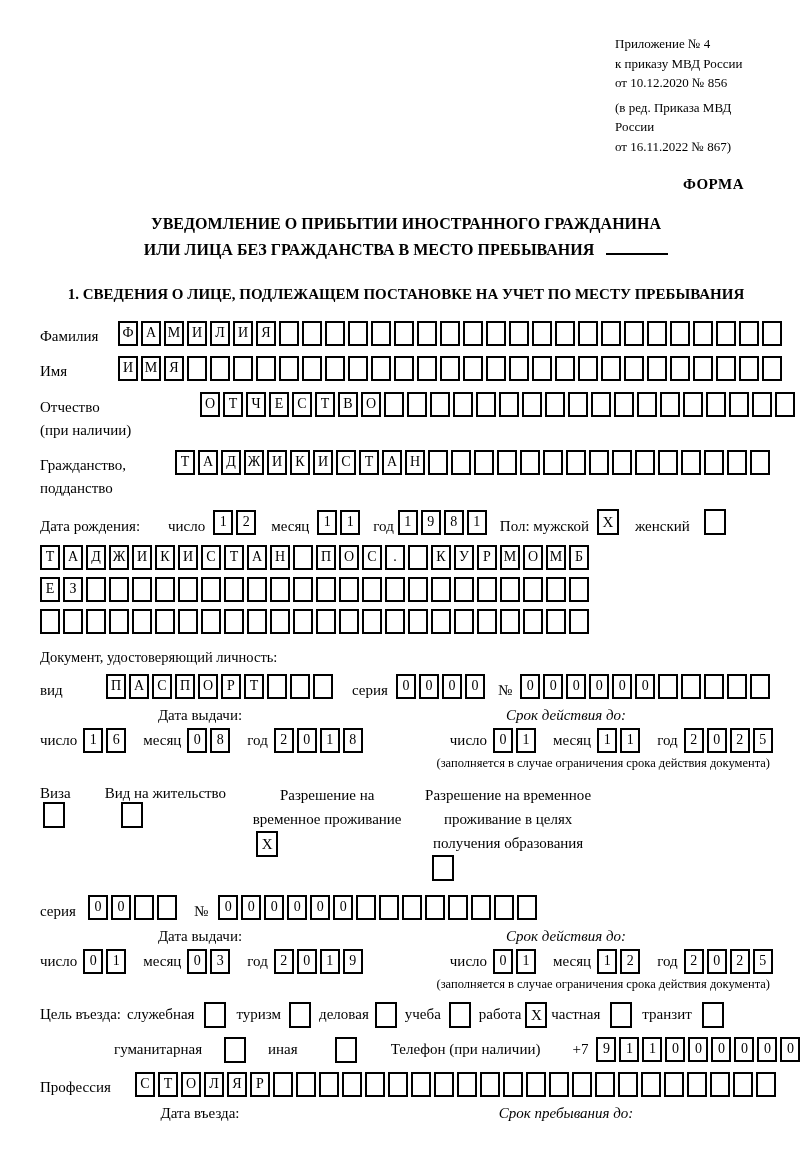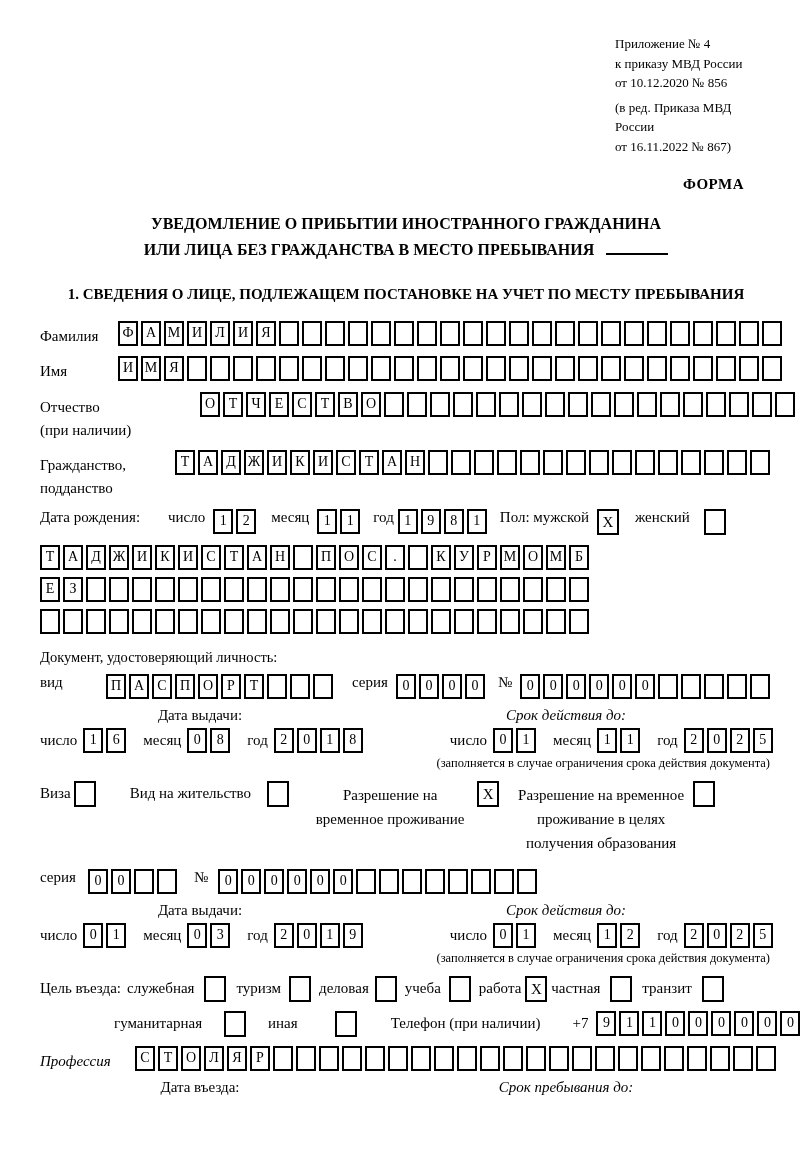--- a/index.html
+++ b/index.html
@@ -15,54 +15,54 @@
   .appendix .rev { margin-top:5px; }
   .forma { text-align:right; padding-right:28px; font-weight:bold; margin-top:20px; font-size:15px; letter-spacing:0.5px; }
 
   .title { text-align:center; font-weight:bold; font-size:16px; margin-top:18px; line-height:1.6; }
   .blank-line { display:inline-block; width:62px; border-bottom:2px solid #000; margin-left:12px; vertical-align:baseline; }
 
   .section-heading { text-align:center; font-weight:bold; font-size:15px; margin-top:24px; margin-bottom:18px; }
 
   .row { display:flex; align-items:flex-start; margin-bottom:8px; }
   .lbl { flex:none; padding-top:4px; line-height:1.55; }
-  .w78 { width:78px; } .w160 { width:160px; } .w135 { width:135px; } .w95 { width:95px;font-style:italic; }
+  .w78 { width:78px; } .w160 { width:160px; } .w135 { width:135px; } .w95 { width:95px; }
 
   .cells { display:flex; flex:none; }
   .cell {
     flex:none; width:20px; height:25px; border:2px solid #000; margin-right:3px;
     text-align:center; font-size:14px; line-height:20px; background:#fff;
   }
   .grid-col .cells { margin-bottom:7px; }
 
   .checkbox {
     flex:none; display:inline-block; width:22px; height:26px; border:2px solid #000;
     text-align:center; font-size:15px; line-height:22px; vertical-align:middle; background:#fff;
   }
 
-  .inline { display:flex; align-items:flex-start; }
+  .inline { display:flex; align-items:flex-end; }
   .sub { flex:none; }
 
   .doc-heading { text-align:left; font-weight:normal; font-size:14.5px; margin:0 0 8px; }
 
   .dhead { display:flex; font-size:15px; margin:6px 0 4px; }
   .dhead .h1 { width:320px; text-align:center; }
   .dhead .h2 { width:340px; text-align:center; margin-left:36px;font-style:italic; }
   .drow { display:flex; align-items:center; }
   .dgroup { display:flex; align-items:center; }
   .dgroup .sub { margin-right:6px; }
   .dgroup .cells { margin-right:14px; }
   .dgroup .cells:last-child { margin-right:0; }
   .dright { margin-left:84px; }
   .note-right { text-align:right; font-size:12.5px; padding-right:2px; margin:3px 0 10px; }
 
   .intro { line-height:1.85; margin-top:2px; }
 
   .opt-row { display:flex; align-items:flex-start; margin:8px 0 14px; }
-  .opt { display:flex; align-items:flex-start; }
+  .opt { display:flex; align-items:flex-start;flex-direction:column; }
   .opt .olbl { padding-top:4px; }
   .opt .multi { display:inline-block; text-align:center; line-height:1.6; padding-top:2px; }
   .w150 { width:158px; } .w168 { width:168px; }
 
   .purpose-row { display:flex; align-items:center; margin-bottom:9px; }
   .pair { display:flex; align-items:center; }
 </style>
 </head>
 <body>
 

